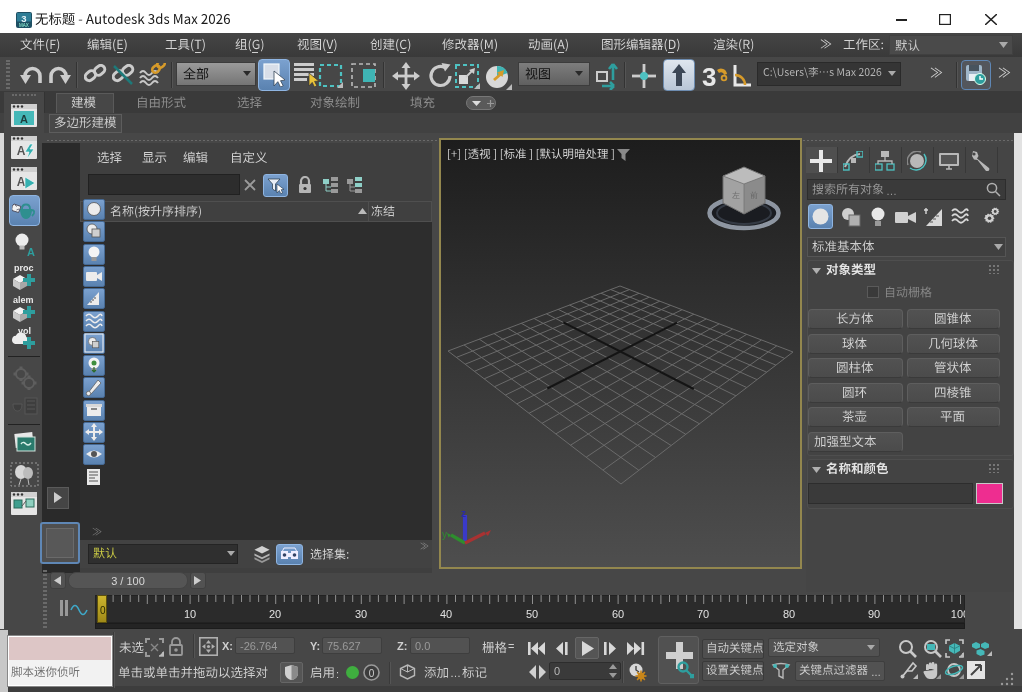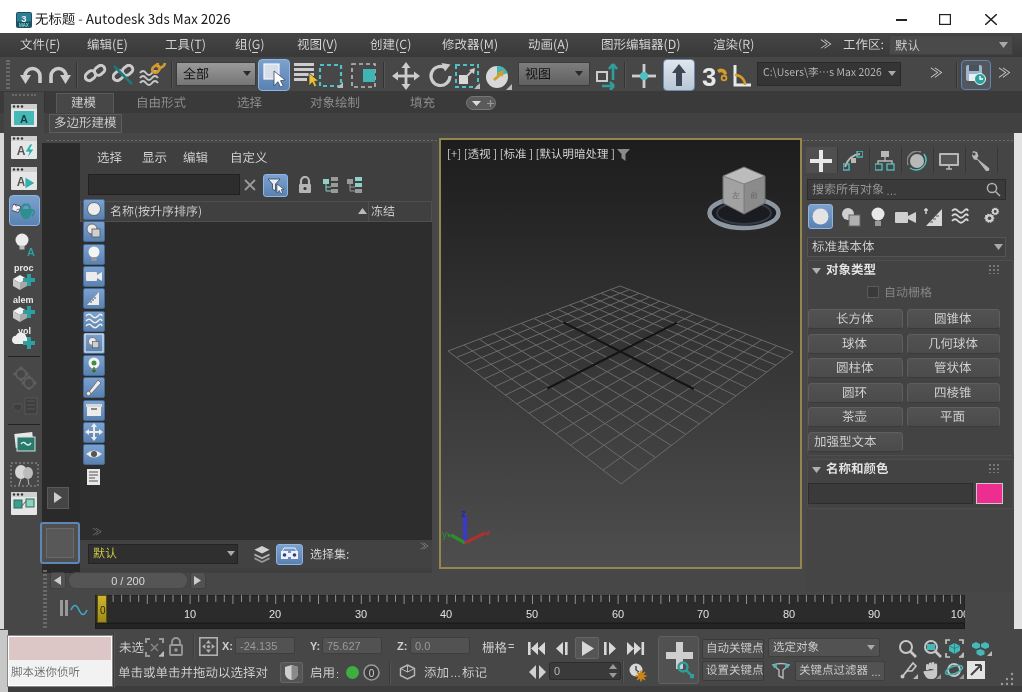--- a/index.html
+++ b/index.html
@@ -875,21 +875,21 @@
     </div>
 <div style="position:absolute;left:988px;top:463px;width:12px;height:10px;background-image:radial-gradient(#777 1px,transparent 1px);background-size:4px 4px"></div>
 <div style="position:absolute;left:808px;top:483px;width:165px;height:21px;background:#3a3a3a;border:1px solid #2d2d2d"></div>
 <div style="position:absolute;left:976px;top:483px;width:27px;height:21px;background:#ee2d90;border:1px solid #c8c8c8"></div>
 <div style="position:absolute;left:43px;top:570px;width:4px;height:58px;border-left:2px dotted #6a6a6a;border-right:2px dotted #6a6a6a;height:58px"></div>
 <div style="position:absolute;left:50px;top:572px;width:16px;height:17px;background:#525252;border:1px solid #404040;border-radius:3px"></div>
 <svg style="position:absolute;left:54px;top:576px" width="7" height="9" viewBox="0 0 7 9">
       <path d="M7 0L0 4.5 7 9z" fill="#ccc"></path>
     </svg>
 <div style="position:absolute;left:68px;top:572px;width:120px;height:17px;background:#555;border-radius:8px;border:1px solid #444"></div>
-<div style="position:absolute;left:68px;top:576px;font-size:11px;line-height:11px;color:#d8d8d8;font-weight:normal;white-space:pre;width:120px;text-align:center">0 / 200</div>
+<div style="position:absolute;left:68px;top:576px;font-size:11px;line-height:11px;color:#d8d8d8;font-weight:normal;white-space:pre;width:120px;text-align:center">3 / 100</div>
 <div style="position:absolute;left:190px;top:572px;width:16px;height:17px;background:#525252;border:1px solid #404040;border-radius:3px"></div>
 <svg style="position:absolute;left:194px;top:576px" width="7" height="9" viewBox="0 0 7 9">
       <path d="M0 0l7 4.5L0 9z" fill="#ccc"></path>
     </svg>
 <div style="position:absolute;left:50px;top:592px;width:964px;height:37px;background:#474747"></div>
 <svg style="position:absolute;left:58px;top:598px" width="32" height="22" viewBox="0 0 32 22">
       <rect x="2" y="2" width="3" height="16" fill="#999"></rect>
       <rect x="7" y="2" width="3" height="16" fill="#999"></rect>
       <path d="M13 12q4-9 8 0t8 0" stroke="#3fa8c8" stroke-width="1.6" fill="none"></path>
     </svg>
@@ -1046,21 +1046,21 @@
       <g fill="#b0b0b0">
         <path d="M9.5 3l-2.6 3.4h5.2z"></path>
         <path d="M9.5 16l-2.6-3.4h5.2z"></path>
         <path d="M3 9.5l3.4-2.6v5.2z"></path>
         <path d="M16 9.5l-3.4-2.6v5.2z"></path>
         <circle cx="9.5" cy="9.5" r="1.6"></circle>
       </g>
     </svg>
 <div style="position:absolute;left:222px;top:641px;font-size:11px;line-height:11px;color:#cfcfcf;font-weight:bold;white-space:pre;">X:</div>
 <div style="position:absolute;left:235px;top:637px;width:60px;height:17px;background:#525252;border:1px solid #3e3e3e;border-radius:2px"></div>
-<div style="position:absolute;left:240px;top:641px;font-size:11px;line-height:11px;color:#9a9a9a;font-weight:normal;white-space:pre;">-24.135</div>
+<div style="position:absolute;left:240px;top:641px;font-size:11px;line-height:11px;color:#9a9a9a;font-weight:normal;white-space:pre;">-26.764</div>
 <div style="position:absolute;left:310px;top:641px;font-size:11px;line-height:11px;color:#cfcfcf;font-weight:bold;white-space:pre;">Y:</div>
 <div style="position:absolute;left:322px;top:637px;width:60px;height:17px;background:#525252;border:1px solid #3e3e3e;border-radius:2px"></div>
 <div style="position:absolute;left:327px;top:641px;font-size:11px;line-height:11px;color:#9a9a9a;font-weight:normal;white-space:pre;">75.627</div>
 <div style="position:absolute;left:397px;top:641px;font-size:11px;line-height:11px;color:#cfcfcf;font-weight:bold;white-space:pre;">Z:</div>
 <div style="position:absolute;left:410px;top:637px;width:60px;height:17px;background:#525252;border:1px solid #3e3e3e;border-radius:2px"></div>
 <div style="position:absolute;left:415px;top:641px;font-size:11px;line-height:11px;color:#9a9a9a;font-weight:normal;white-space:pre;">0.0</div>
 <div style="position:absolute;left:482px;top:639.0px;width:26px;height:19px">
       <svg width="26" height="19" viewBox="0 0 26 19" style="position:absolute;left:0px;top:0px">
         <path transform="translate(0,13.0)" fill="#cfcfcf" d="M8.4 -10.0V-5.5H7.6V-10.0H4.9V-5.5H4.2V-4.6H4.9C4.9 -2.9 4.7 -0.9 3.7 0.6C3.9 0.7 4.2 0.9 4.4 1.0C5.4 -0.6 5.6 -2.8 5.7 -4.6H6.8V-0.1C6.8 0.0 6.7 0.1 6.6 0.1C6.5 0.1 6.2 0.1 5.8 0.1C5.9 0.3 6.0 0.6 6.0 0.9C6.6 0.9 7.0 0.8 7.2 0.7C7.5 0.6 7.6 0.3 7.6 -0.1V-4.6H8.4V-4.6C8.4 -2.9 8.3 -0.8 7.7 0.6C7.9 0.7 8.2 0.9 8.4 1.0C9.1 -0.5 9.2 -2.9 9.2 -4.6V-4.6H10.4V0.0C10.4 0.2 10.4 0.2 10.2 0.2C10.1 0.2 9.8 0.2 9.3 0.2C9.5 0.4 9.6 0.8 9.6 1.0C10.2 1.0 10.6 1.0 10.9 0.9C11.1 0.7 11.2 0.5 11.2 0.0V-4.6H12.0V-5.5H11.2V-10.0ZM10.4 -5.5H9.2V-9.2H10.4ZM6.8 -5.5H5.7V-9.2H6.8ZM2.0 -10.5V-7.9H0.7V-7.0H2.0C1.7 -5.3 1.1 -3.2 0.4 -2.1C0.6 -2.0 0.8 -1.6 0.9 -1.4C1.3 -2.1 1.7 -3.1 2.0 -4.3V1.0H2.9V-5.2C3.2 -4.7 3.5 -4.0 3.7 -3.6L4.2 -4.4C4.0 -4.7 3.2 -6.1 2.9 -6.5V-7.0H4.0V-7.9H2.9V-10.5Z M19.7 -8.3H22.4C22.1 -7.6 21.5 -6.8 20.9 -6.2C20.3 -6.8 19.9 -7.5 19.5 -8.1ZM15.0 -10.5V-7.8H13.2V-6.9H14.9C14.5 -5.2 13.7 -3.2 12.8 -2.2C13.0 -2.0 13.2 -1.6 13.3 -1.4C14.0 -2.2 14.6 -3.6 15.0 -5.0V1.0H15.9V-5.3C16.3 -4.8 16.7 -4.1 16.9 -3.7L17.5 -4.5C17.3 -4.8 16.2 -6.0 15.9 -6.4V-6.9H17.3L17.0 -6.7C17.2 -6.5 17.6 -6.2 17.8 -6.1C18.2 -6.4 18.6 -6.9 19.0 -7.4C19.4 -6.8 19.8 -6.2 20.3 -5.6C19.3 -4.7 18.0 -4.0 16.8 -3.6C16.9 -3.5 17.2 -3.1 17.3 -2.9C17.6 -3.0 17.9 -3.1 18.3 -3.3V1.0H19.1V0.5H22.6V1.0H23.6V-3.4L24.1 -3.2C24.3 -3.4 24.5 -3.8 24.7 -3.9C23.5 -4.3 22.4 -4.9 21.6 -5.6C22.5 -6.5 23.2 -7.6 23.6 -8.9L23.0 -9.2L22.9 -9.2H20.1C20.4 -9.5 20.5 -9.9 20.7 -10.3L19.8 -10.5C19.3 -9.2 18.5 -8.0 17.5 -7.1V-7.8H15.9V-10.5ZM19.1 -0.4V-2.8H22.6V-0.4ZM18.9 -3.6C19.6 -4.0 20.3 -4.5 21.0 -5.0C21.6 -4.5 22.3 -4.0 23.1 -3.6Z"></path>
       </svg>

